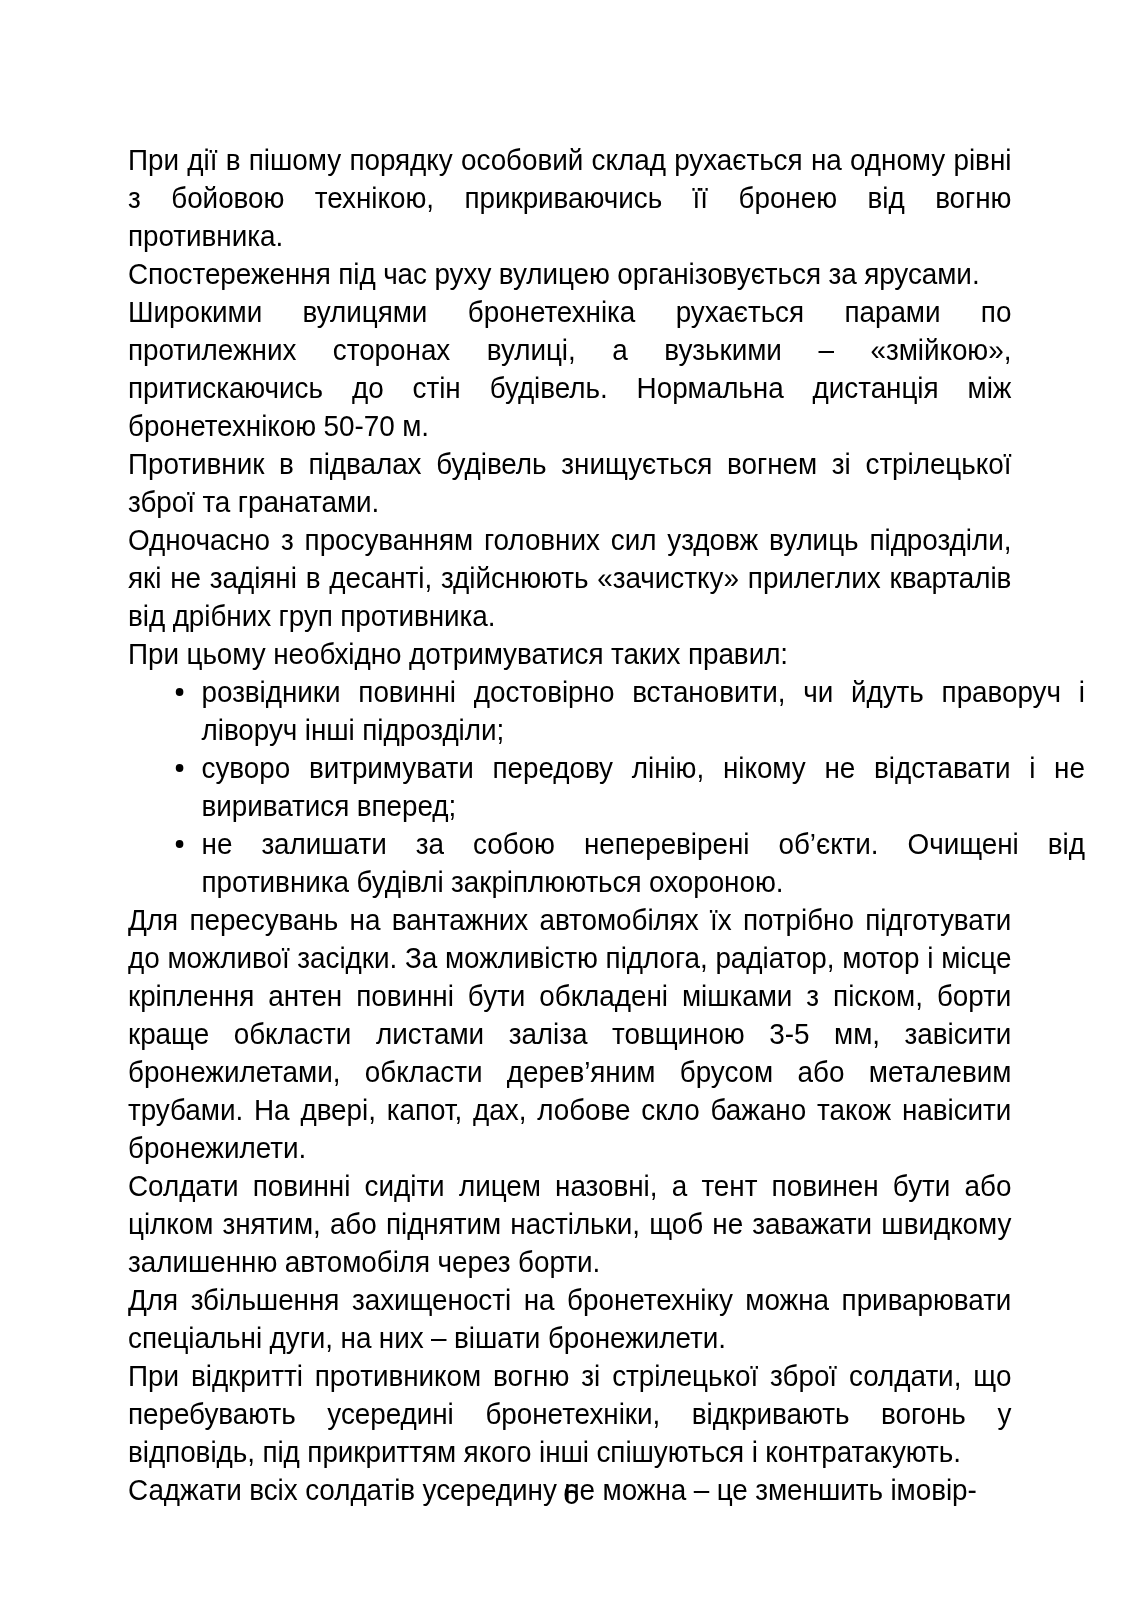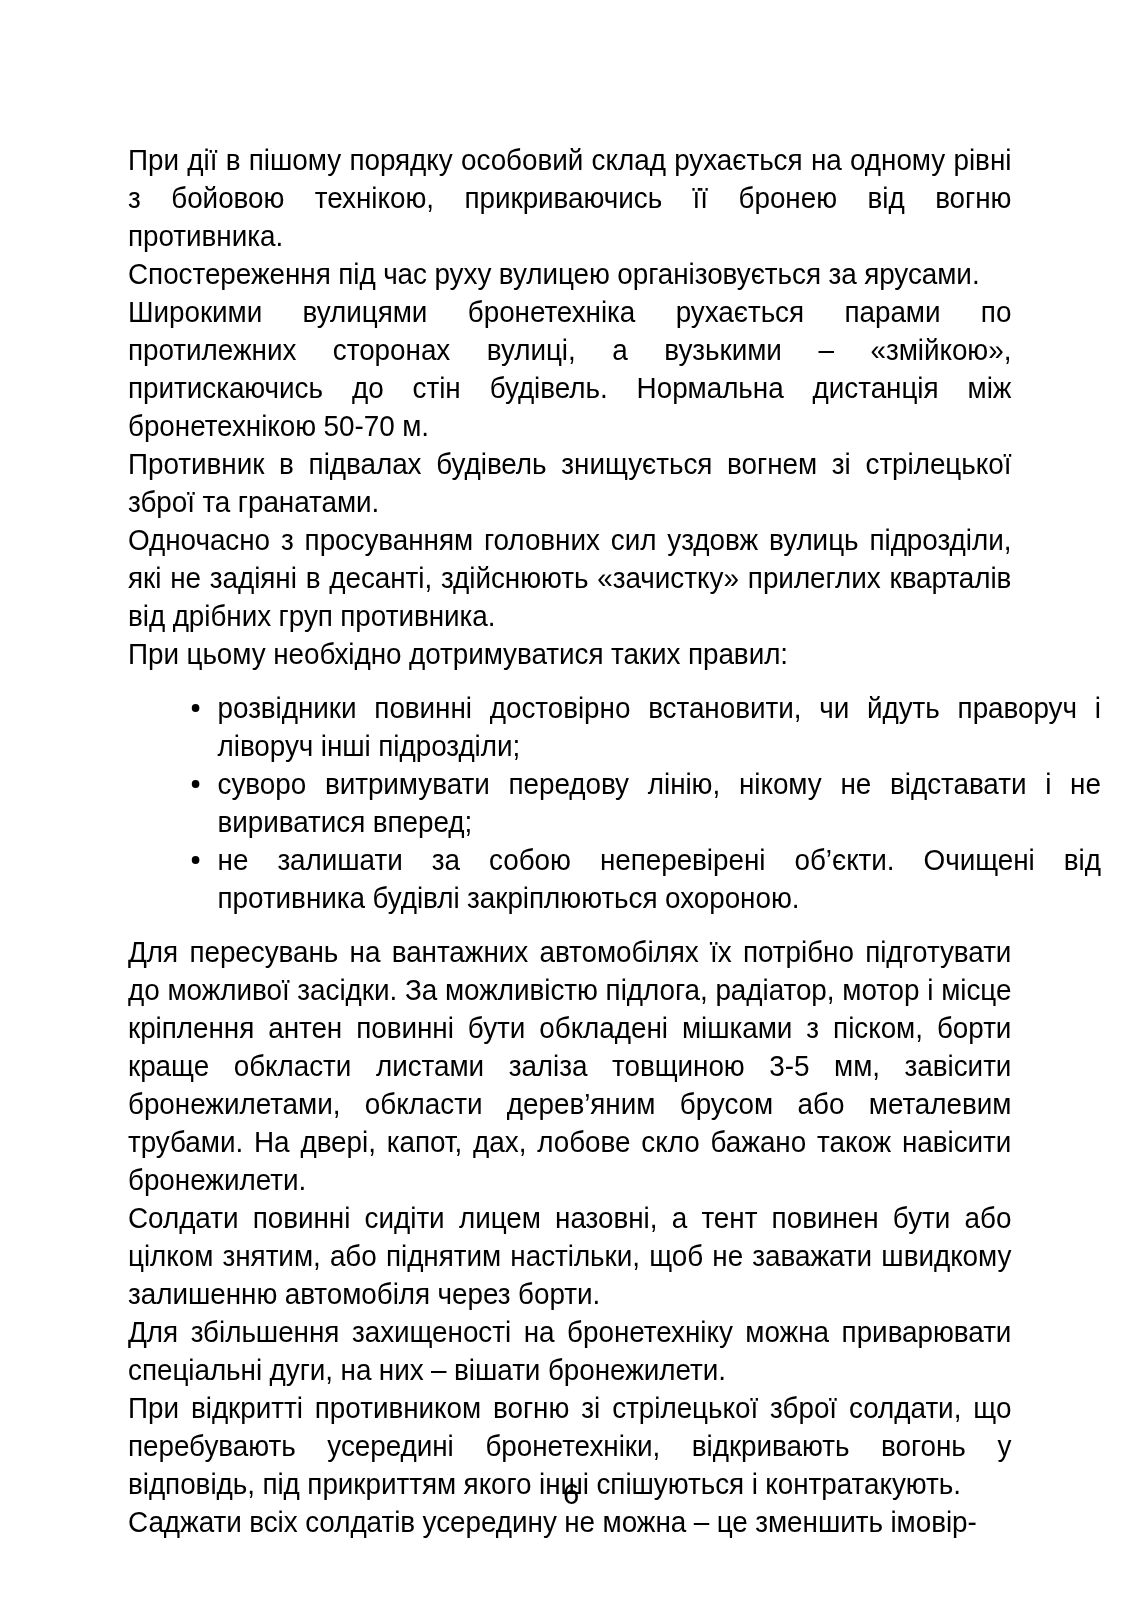--- a/index.html
+++ b/index.html
@@ -44,21 +44,21 @@
     letter-spacing: -0.05px;
     word-spacing: -0.2px;
     transform: scaleX(0.955);
     transform-origin: left top;
     width: 925px;        
     hyphens: manual;
   }
 
   
   .bullet-list {
-    margin: 16px;
+    margin: 0;
     padding: 0;
     list-style: none;
   }
   .bullet-item {
     position: relative;
     margin: 0;
     padding: 0 0 0 77px;
     font-size: 29.2px;
     line-height: 38px;
     text-align: justify;

